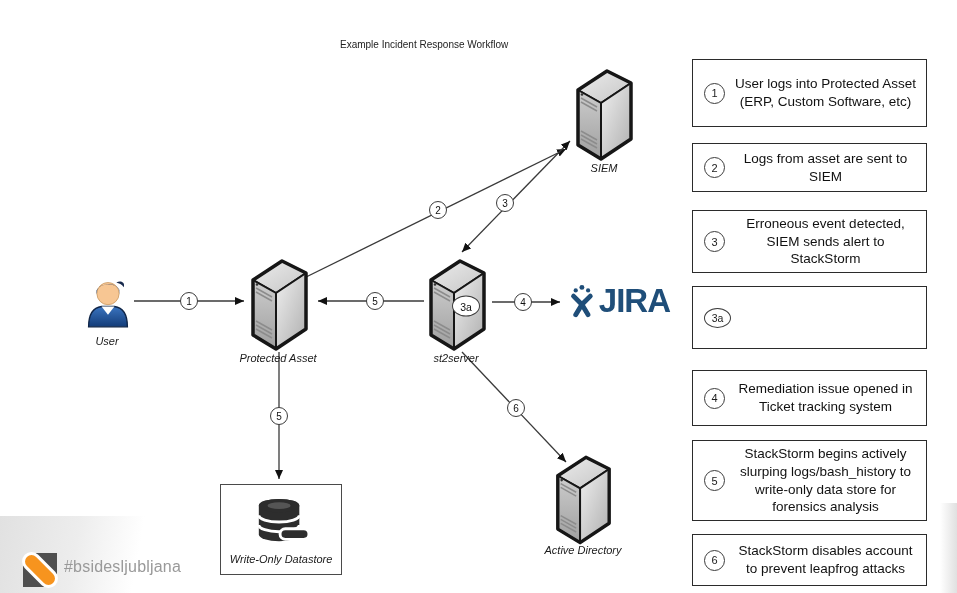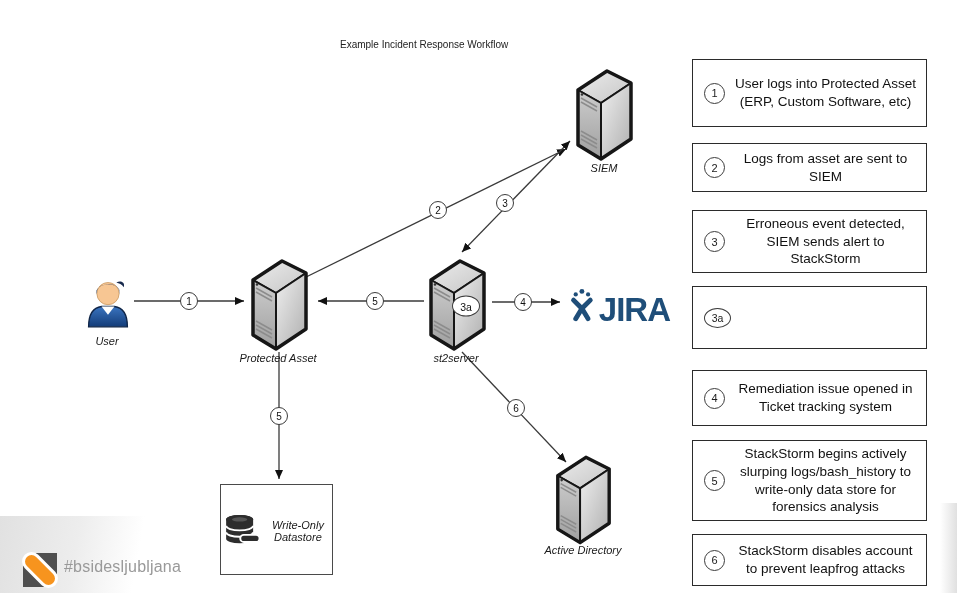--- a/index.html
+++ b/index.html
@@ -36,31 +36,31 @@
   .edgenum {
     width:18px; height:18px; border:1px solid #3c3c3c; border-radius:50%;
     background:#fff; font-size:10px; color:#111;
     display:flex; align-items:center; justify-content:center;
     transform: translate(-50%,-50%);
   }
   .edgenum.wide { width:28px; height:21px; font-size:10.5px; }
 
   
   .dsbox {
-    left:220px; top:484px; width:113px; height:91px;
+    left:220px; top:484px; width:122px; height:91px;
     border:1px solid #4a4a4a; background:#fff;
-    display:flex; flex-direction:row; align-items:center; justify-content:center;
+    display:flex; flex-direction:column; align-items:center; justify-content:center;
     gap:3px; padding-top:2px;
   }
   .dsbox .nodelabel { font-size:11px; }
 
   
   .jira {
     left:566px; top:280px; width:104px; height:46px;
-    display:flex; align-items:flex-end;
+    display:flex; align-items:flex-start;
   }
   .jira .word {
     font-size:33px; font-weight:800; letter-spacing:-1px;
     color:#1f4e79; line-height:1; margin-left:1px; margin-top:4px;
   }
 
   
   .step {
     left:692px; width:235px;
     border:1px solid #2b2b2b; background:#fff;

